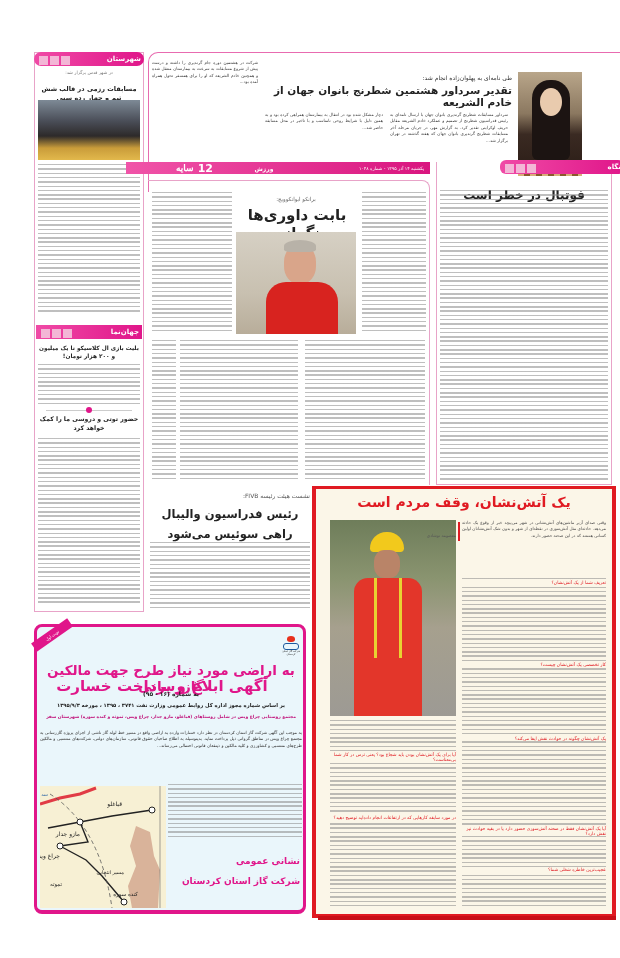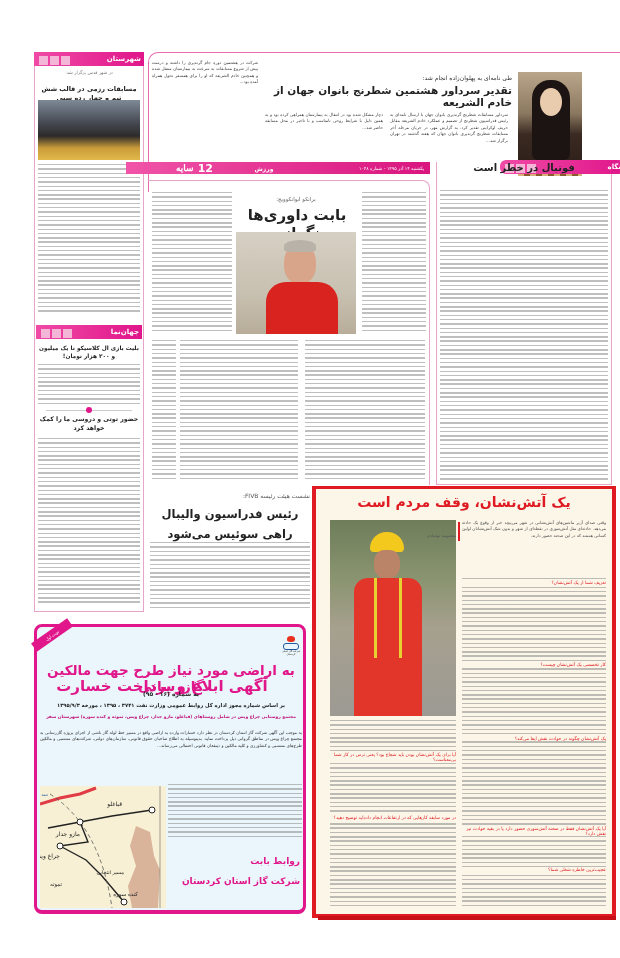--- a/index.html
+++ b/index.html
@@ -27,21 +27,21 @@
 </div>
 
 <div class="abs" style="right:108px; top:74px; font-size:6px; color:#333;">طی نامه‌ای به پهلوان‌زاده انجام شد:</div>
 <h2 class="abs" style="right:108px; top:84px; width:260px; font-size:10.5px; color:#222; text-align:right;">تقدیر سرداور هشتمین شطرنج بانوان جهان از خادم الشریعه</h2>
 
 <div class="abs txt" style="left:390px; top:112px; width:118px; height:66px;">سرداور مسابقات شطرنج گرندپری بانوان جهان با ارسال نامه‌ای به رئیس فدراسیون شطرنج از تصمیم و عملکرد خادم الشریعه مقابل حریف اوکراینی تقدیر کرد. به گزارش مهر، در جریان مرحله آخر مسابقات شطرنج گرندپری بانوان جهان که هفته گذشته در تهران برگزار شد...</div>
 <div class="abs txt" style="left:265px; top:112px; width:118px; height:66px;">دچار مشکل شده بود در انتقال به بیمارستان همراهی کرده بود و به همین دلیل با شرایط روحی نامناسب و با تاخیر در محل مسابقه حاضر شد...</div>
 <div class="abs txt" style="left:152px; top:60px; width:106px; height:118px;">شرکت در هشتمین دوره جام گرندپری را داشته و درست پیش از شروع مسابقات به سرعت به بیمارستان منتقل شده و همچنین خادم الشریعه که او را برای همسفر تحول همراه آمده بود...</div>
 
 <div class="abs" style="left:34px; top:52px; width:110px; height:560px; border:1px solid #e8a3c8;"></div>
-<div class="abs pinkbar" style="left:34px; top:52px; width:110px; height:14px; display:flex; align-items:center; justify-content:space-between; padding:4px 3px;">
+<div class="abs pinkbar" style="left:34px; top:52px; width:110px; height:14px; display:flex; align-items:center; justify-content:space-between; padding:4px 3px;border-radius:7px;">
   <span class="sec-label">شهرستان</span>
   <span><i class="deco-sq"></i><i class="deco-sq"></i><i class="deco-sq"></i></span>
 </div>
 <div class="abs" style="left:36px; top:70px; width:106px; font-size:4.5px; color:#777; text-align:center;">در شهر قدس برگزار شد:</div>
 <h3 class="abs" style="left:36px; top:85px; width:106px; font-size:6.5px; line-height:9px; color:#222;">مسابقات رزمی در قالب شش تیم و چهار رده سنی</h3>
 <div class="abs photo" style="left:38px; top:100px; width:102px; height:60px; background: linear-gradient(to bottom, #7e8a96 0%, #4a4e58 35%, #2d2a2a 60%, #c99c3a 80%, #e2b84c 100%);"></div>
 <div class="abs txt txtlines" style="left:38px; top:164px; width:102px; height:150px;"></div>
 
 <div class="abs pinkbar" style="left:36px; top:325px; width:106px; height:14px; display:flex; align-items:center; justify-content:space-between; padding:0 3px;">
   <span class="sec-label">جهان‌نما</span>
@@ -59,21 +59,21 @@
   <span style="font-size:6px; color:#fff; font-weight:bold; width:80px; text-align:center;">ورزش</span>
   <span style="font-size:11px; color:#fff; font-weight:bold; margin-right:auto; margin-left:4px;">12</span>
   <span style="font-size:9px; color:#fff; font-weight:bold; font-family:'DejaVu Serif', serif;margin-left:44px;">سایه</span>
 </div>
 
 <div class="abs" style="left:436px; top:162px; width:176px; height:323px; border:1px solid #e8a3c8; border-top:none;"></div>
 <div class="abs pinkbar" style="left:500px; top:160px; width:124px; height:14px; display:flex; align-items:center; justify-content:space-between; padding:0 3px;border-radius:6px;">
   <span class="sec-label">نگاه</span>
   <span><i class="deco-sq"></i><i class="deco-sq"></i><i class="deco-sq"></i></span>
 </div>
-<h3 class="abs" style="left:440px; top:162px; width:168px; font-size:10px; color:#222;">فوتبال در خطر است</h3>
+<h3 class="abs" style="left:440px; top:188px; width:168px; font-size:12px; color:#222;">فوتبال در خطر است</h3>
 <div class="abs txt txtlines" style="left:440px; top:190px; width:168px; height:290px;"></div>
 
 <div class="abs" style="left:148px; top:180px; width:282px; height:305px; border:1px solid #e8a3c8; border-left:none; border-bottom:none; border-radius:0 8px 0 0;"></div>
 <div class="abs" style="left:236px; top:196px; width:120px; font-size:5.5px; color:#666; text-align:center;">برانکو ایوانکوویچ:</div>
 <h1 class="abs" style="left:232px; top:206px; width:130px; font-size:15px; color:#222;">بابت داوری‌ها نگرانم</h1>
 <div class="abs photo" style="left:236px; top:232px; width:120px; height:102px; background: linear-gradient(to bottom, #d6d0c4 0%, #c8c0b0 60%, #b8ad9a 100%);">
   <div class="abs" style="left:48px; top:12px; width:32px; height:40px; border-radius:45%; background:#d9a58a;"></div>
   <div class="abs" style="left:48px; top:8px; width:32px; height:12px; border-radius:50% 50% 20% 20%; background:#b8b2a8;"></div>
   <div class="abs" style="left:30px; top:50px; width:72px; height:52px; border-radius:20px 20px 0 0; background:#d8231f;"></div>
 </div>
@@ -141,14 +141,14 @@
   <circle cx="84" cy="116" r="3" fill="#fff" stroke="#222"></circle>
   <text x="8" y="10" font-size="5" fill="#3a6ea8" font-family="DejaVu Sans, sans-serif">سد چراغ</text>
   <text x="82" y="20" font-size="6" fill="#222" font-family="DejaVu Sans, sans-serif">قباغلو</text>
   <text x="40" y="50" font-size="6" fill="#222" font-family="DejaVu Sans, sans-serif">مازو جدار</text>
   <text x="20" y="72" font-size="6" fill="#222" font-family="DejaVu Sans, sans-serif">چراغ ویس</text>
   <text x="84" y="88" font-size="5" fill="#222" font-family="DejaVu Sans, sans-serif">مسیر انتخابی</text>
   <text x="22" y="100" font-size="5.5" fill="#222" font-family="DejaVu Sans, sans-serif">تموته</text>
   <text x="98" y="110" font-size="5.5" fill="#222" font-family="DejaVu Sans, sans-serif">کنده سوره</text>
 </svg>
 
-<div class="abs" style="left:170px; top:856px; width:130px; font-size:9px; color:#e0168a; font-weight:bold; text-align:right;">روابط بابت</div>
+<div class="abs" style="left:170px; top:856px; width:130px; font-size:9px; color:#e0168a; font-weight:bold; text-align:right;">نشانی عمومی</div>
 <div class="abs" style="left:170px; top:876px; width:130px; font-size:9px; color:#e0168a; font-weight:bold; text-align:right;">شرکت گاز استان کردستان</div>
 
 </body></html>

